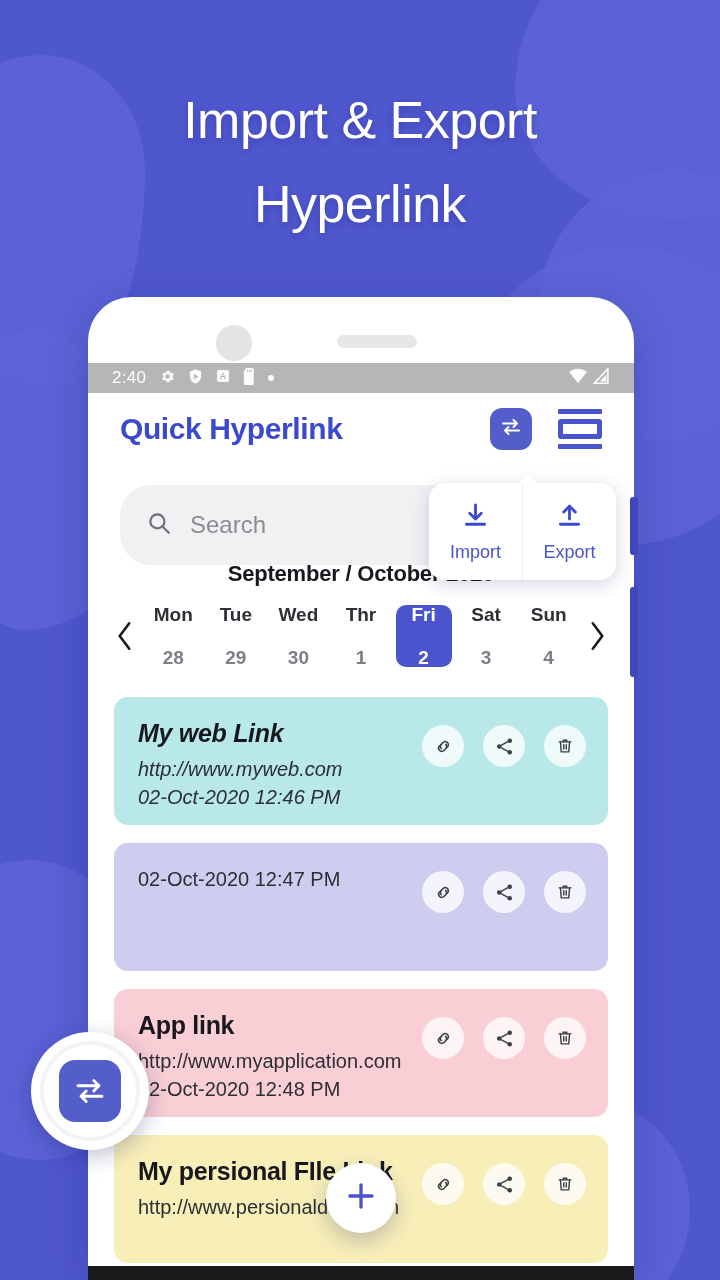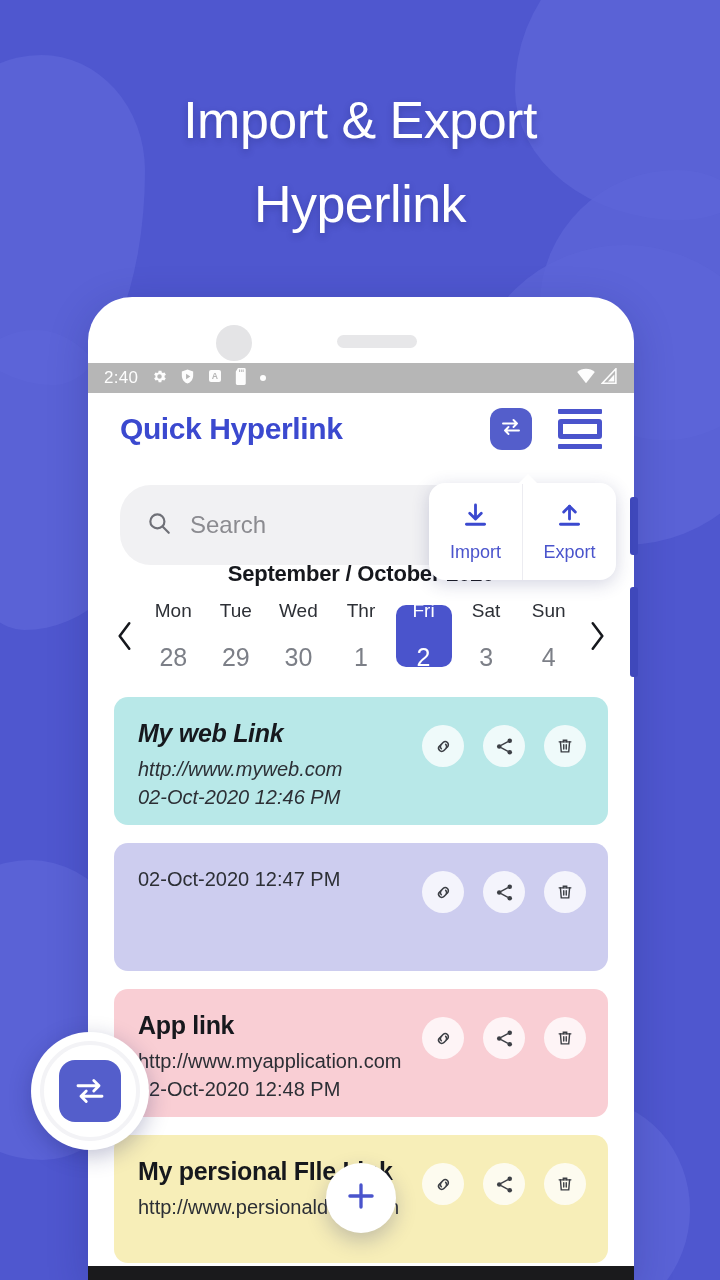--- a/index.html
+++ b/index.html
@@ -84,21 +84,21 @@
   }
   .side-btn.b1 { top:200px; height:58px; }
   .side-btn.b2 { top:290px; height:90px; }
 
   
   .statusbar {
     position:absolute; left:0; top:66px;
     width:100%; height:30px;
     background:#b6b6b6;
     display:flex; align-items:center;
-    padding:0 16px;
+    padding:0 24px;
     color:#fdfdfd;
   }
   .sb-time { font-size:17px; font-weight:400; letter-spacing:.3px; }
   .sb-icons { display:flex; align-items:center; gap:11px; margin-left:13px; }
   .sb-right { margin-left:auto; display:flex; align-items:center; gap:5px; }
   .sb-dot { width:6px; height:6px; border-radius:50%; background:#fdfdfd; }
 
   
   .app-header {
     position:absolute; left:0; top:96px;
@@ -172,22 +172,22 @@
   .week-arrow {
     width:34px; display:flex; align-items:center; justify-content:center;
     flex:0 0 auto;
   }
   .days { flex:1; display:flex; justify-content:space-around; align-items:center; }
   .day {
     width:56px; height:62px; border-radius:10px;
     display:flex; flex-direction:column;
     align-items:center; justify-content:center; gap:1px;
   }
-  .day .dw { font-size:19px; color:#2d3036; font-weight:400; }
-  .day .dn { font-size:25px; color:#7c7f87; font-weight:normal;margin-top:20px; }
+  .day .dw { font-size:19px; color:#2d3036; font-weight:700; }
+  .day .dn { font-size:19px; color:#7c7f87; font-weight:bold;margin-top:20px; }
   .day.sel { background:#4a54cc;text-align:center; }
   .day.sel .dw { color:#ffffff; }
   .day.sel .dn { color:#ffffff; }
 
   
   .list {
     position:absolute; left:0; top:392px;
     width:100%; bottom:0;
     padding:8px 26px 0 26px;
     overflow:hidden;

